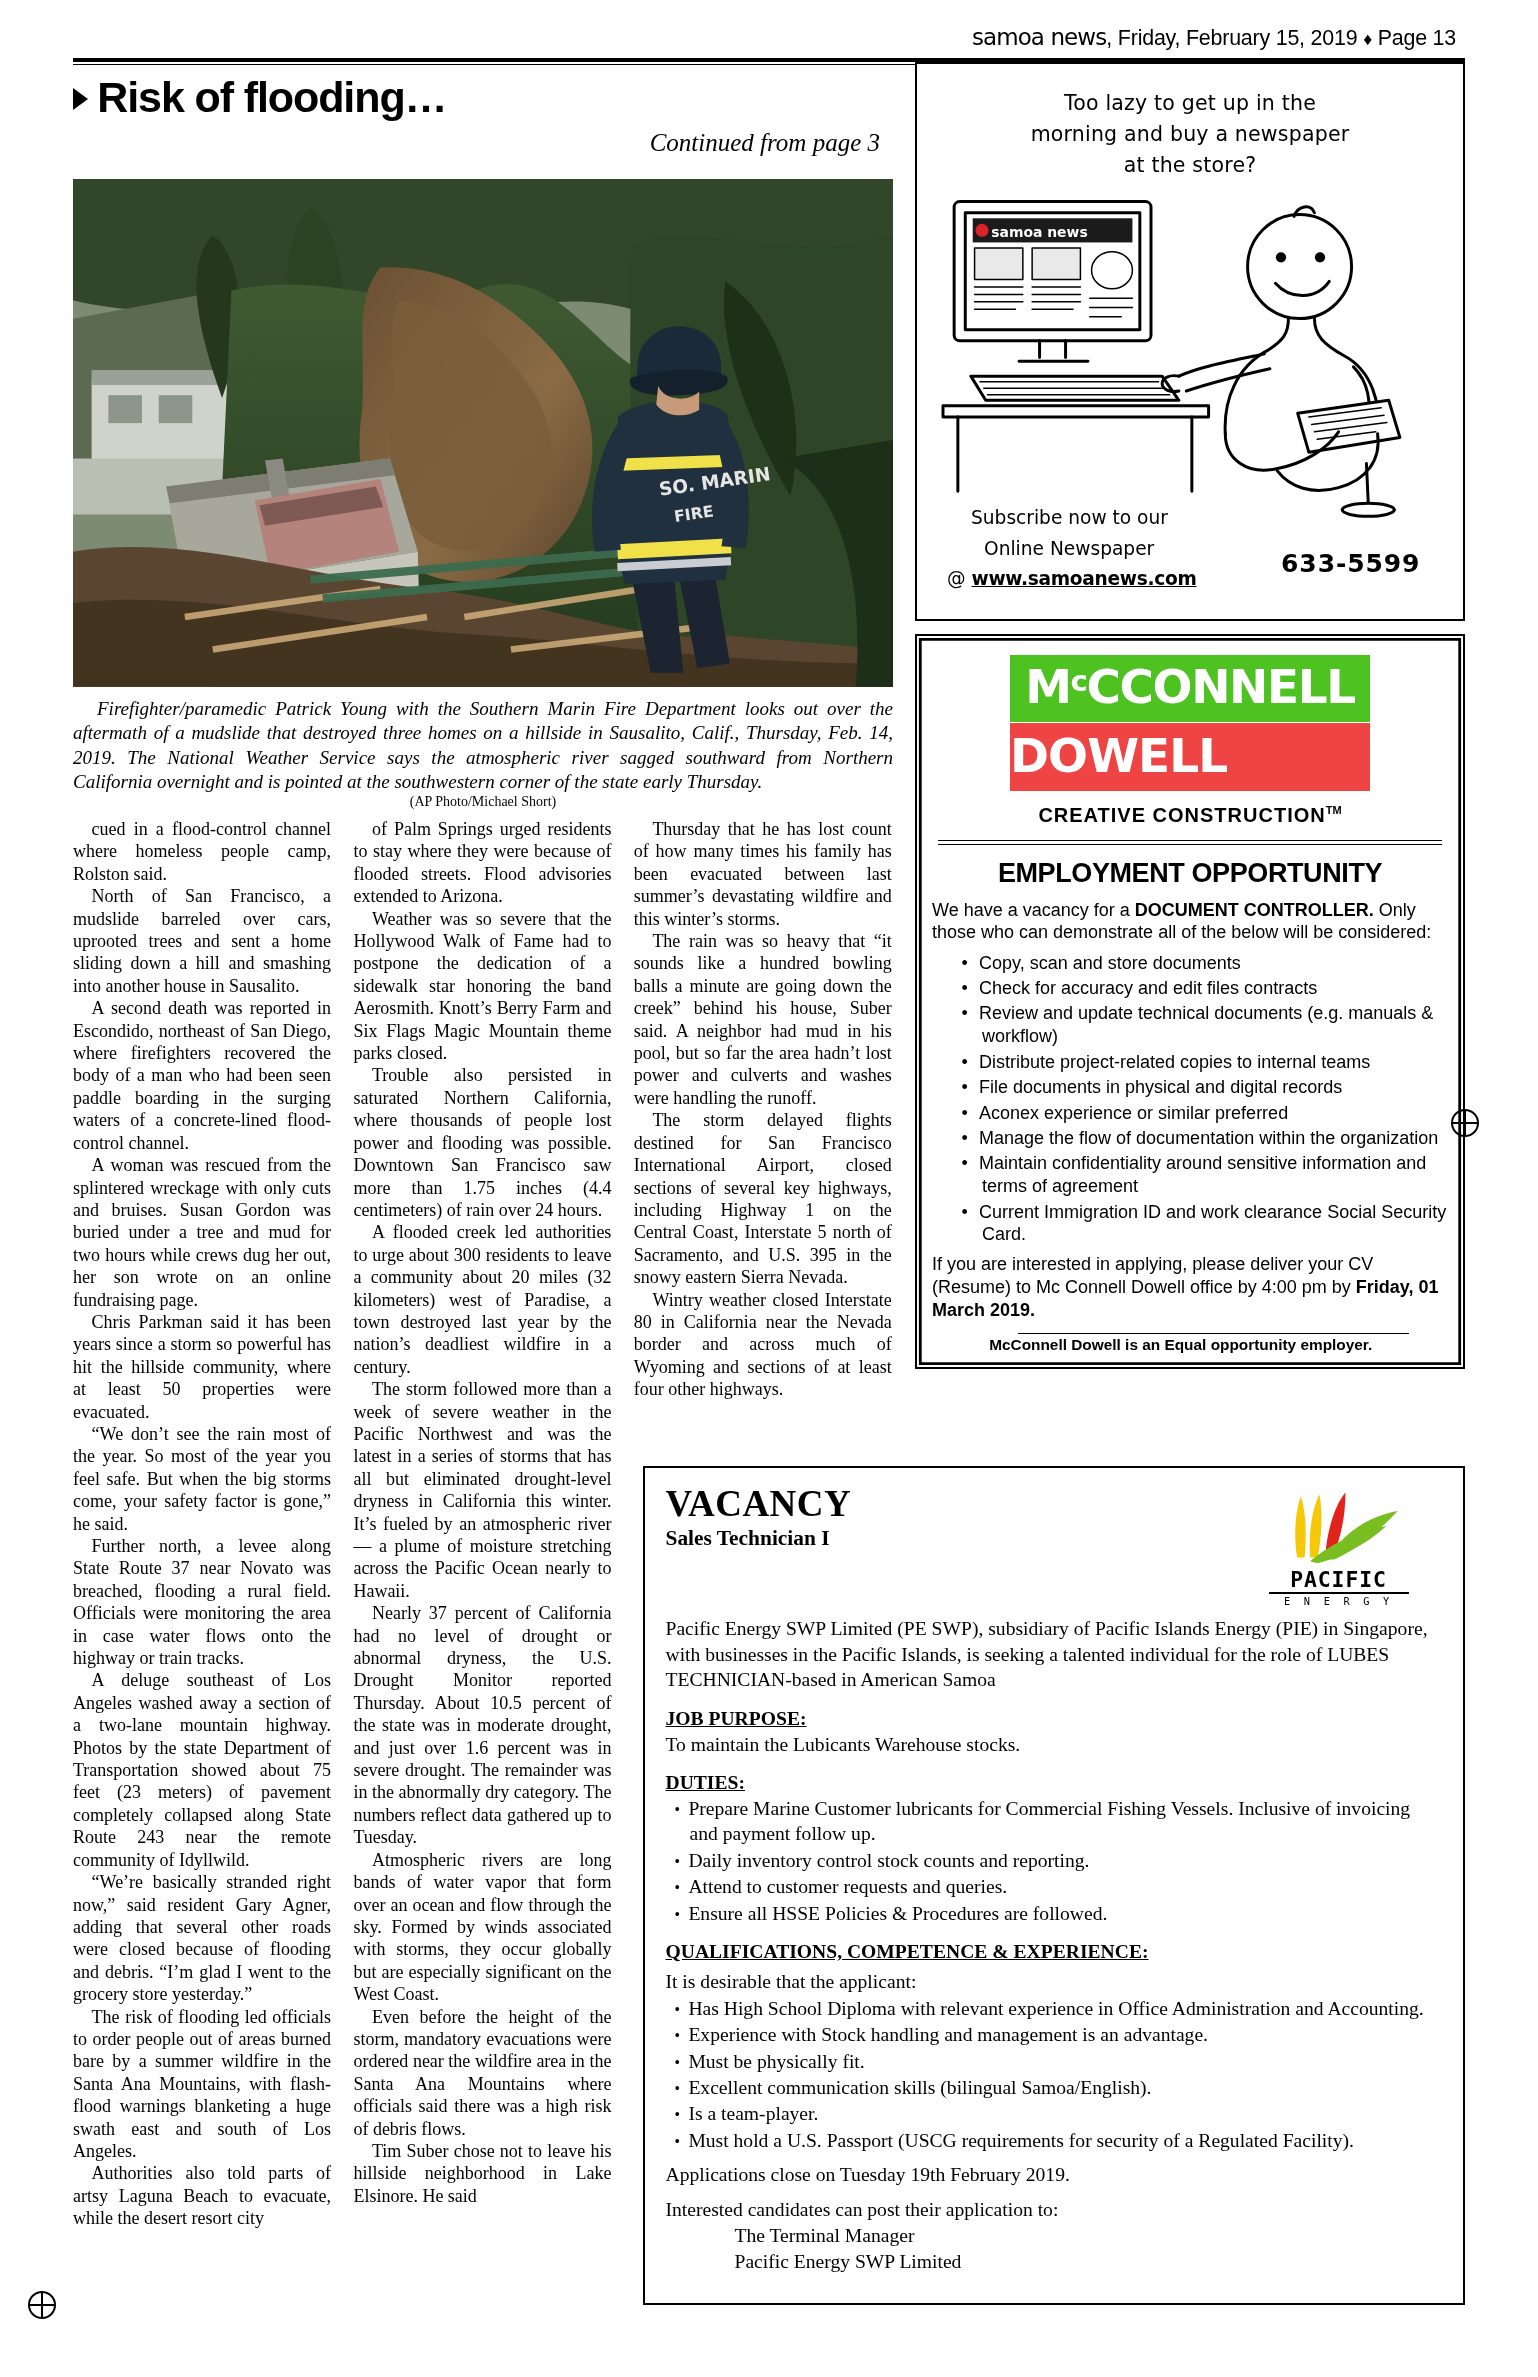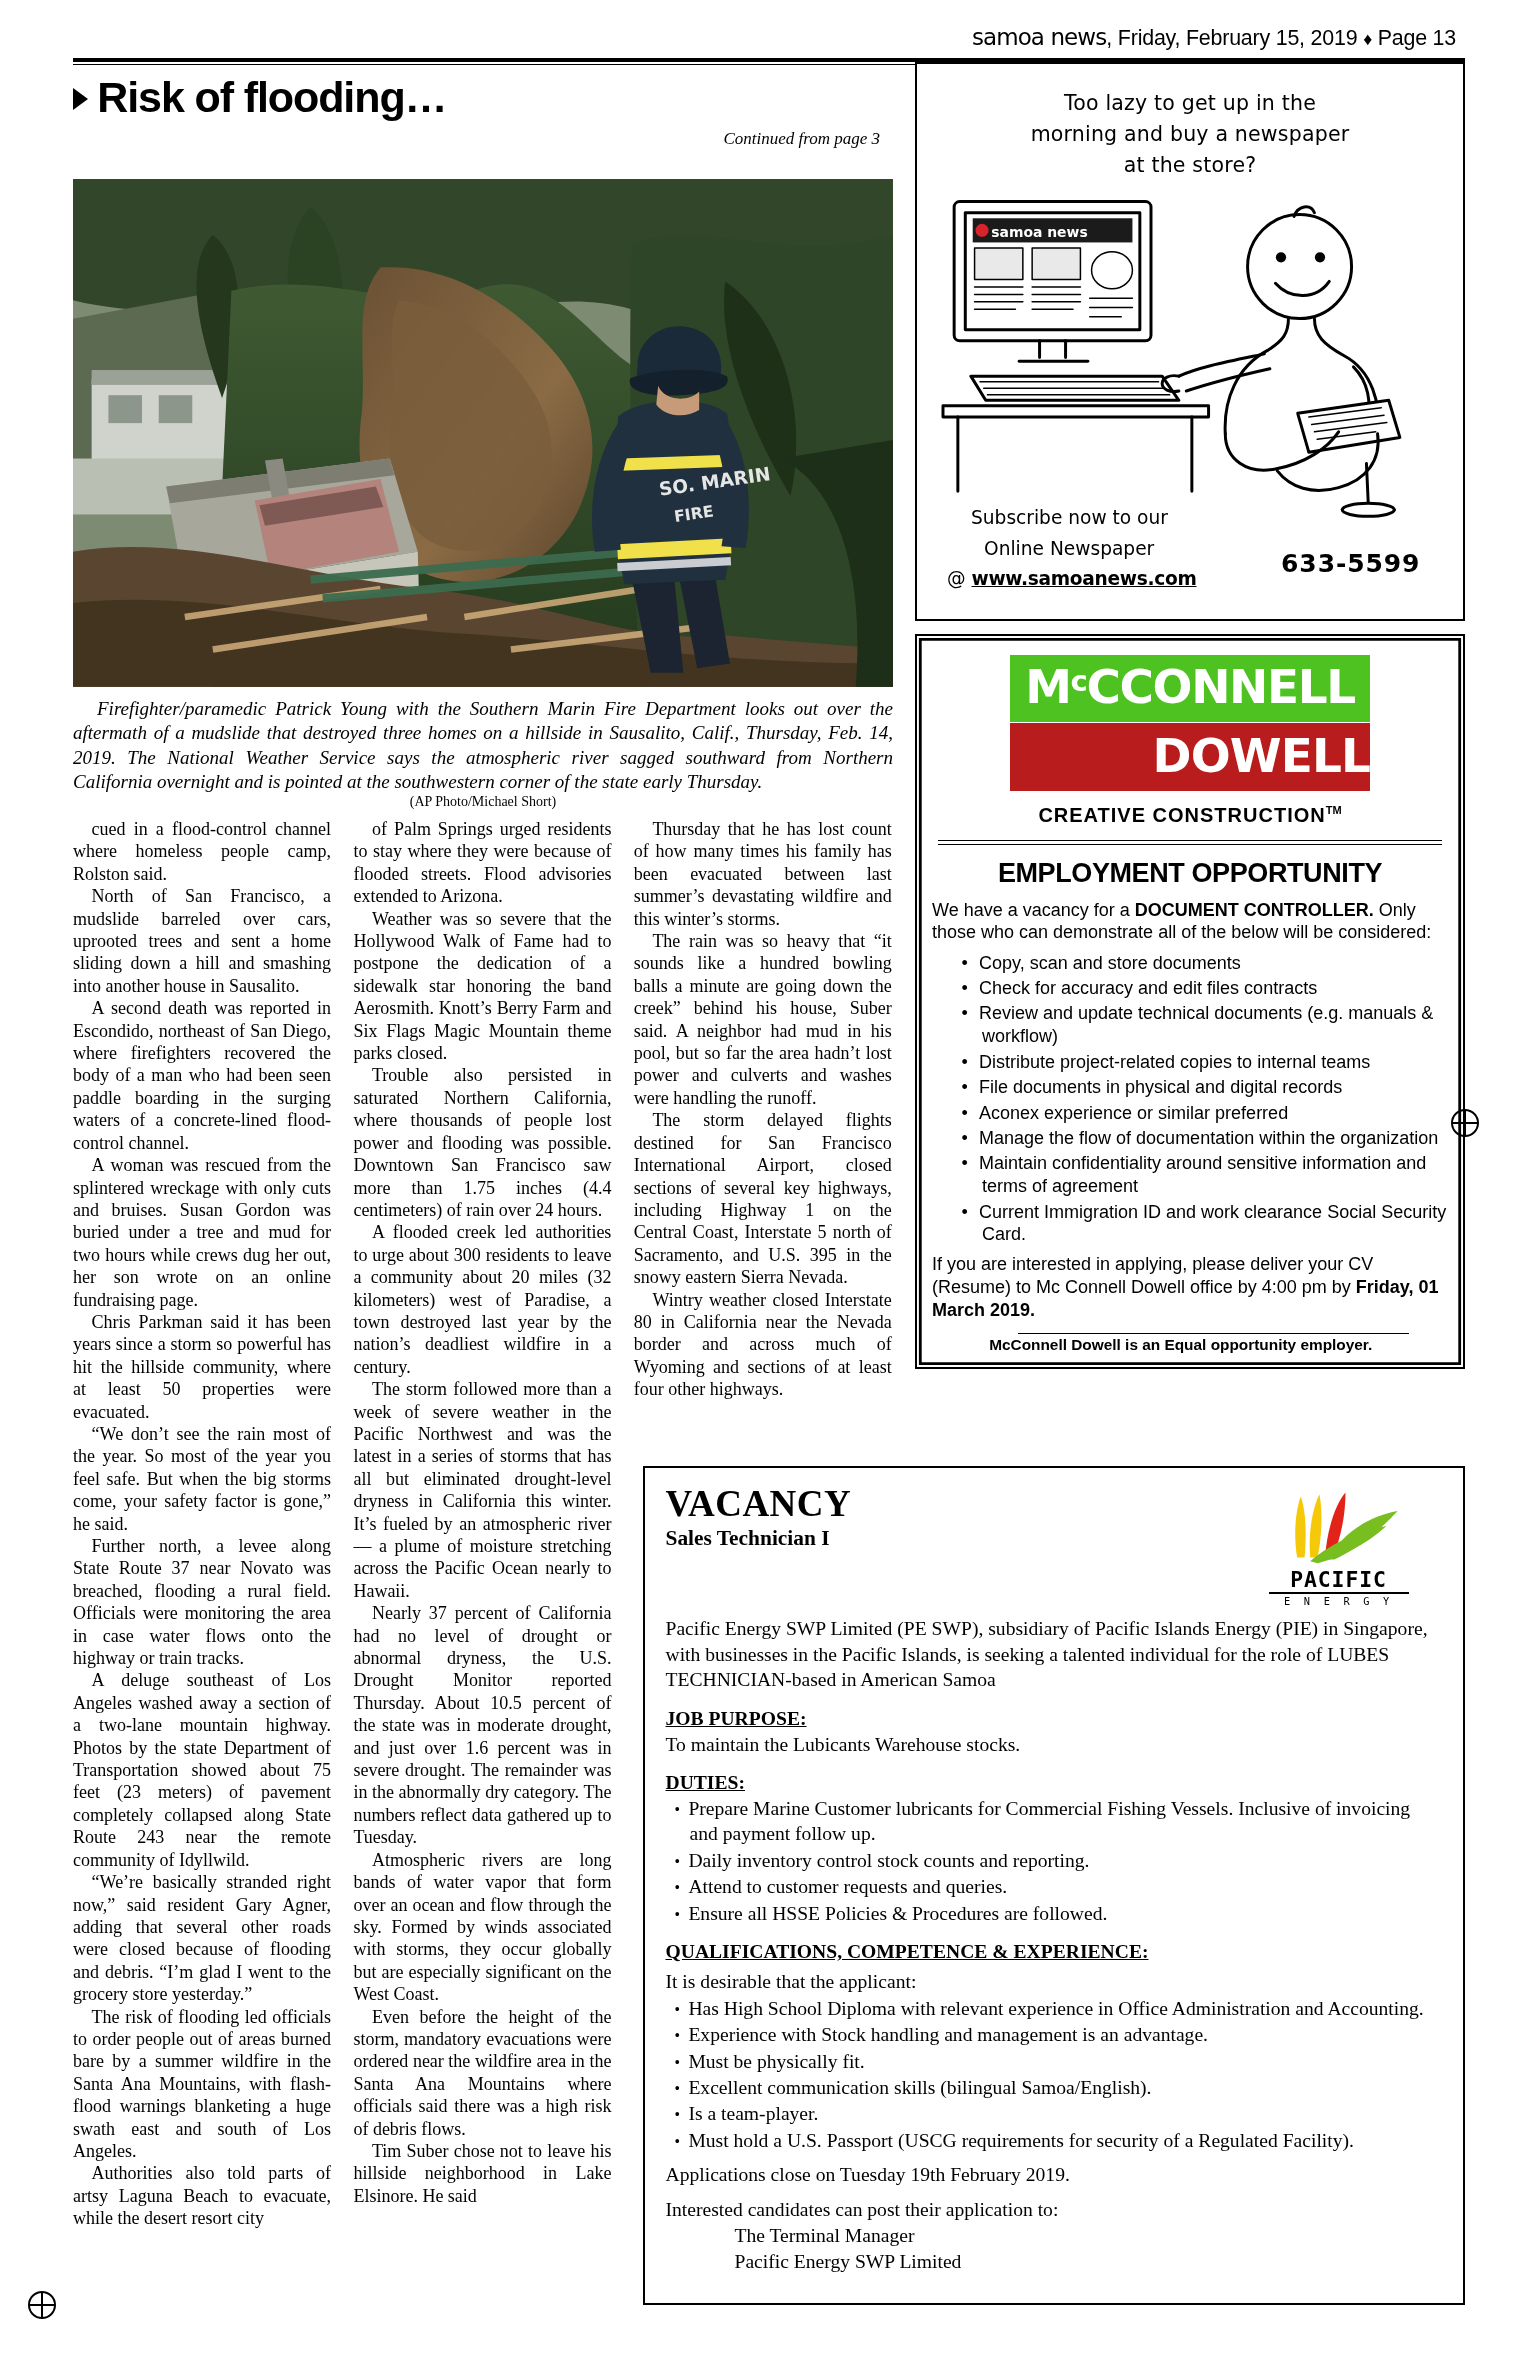--- a/index.html
+++ b/index.html
@@ -54,21 +54,21 @@
     font-family:"Liberation Sans", sans-serif;
     font-weight:bold;
     font-size:43px;
     letter-spacing:-1.1px;
     line-height:1.05;
     margin:0;
   }
   .continued {
     font-family:"Liberation Serif", serif;
     font-style:italic;
-    font-size:17px;
+    font-size:25px;
     text-align:right;
     margin-top:9.3px;
     padding-right:13px;
   }
 
   
   .photo-wrap {
     position:absolute; left:73px; top:179px;
     width:820px; height:508px;
     overflow:hidden;
@@ -160,27 +160,27 @@
     font-family:"DejaVu Sans", sans-serif;
     font-weight:bold;
     font-size:47px;
     letter-spacing:-1.4px;
     text-align:center;
     line-height:1.32;
     padding:1.9px 0 3.7px 0;
   }
   .mcd-green sup { font-size:0.62em; vertical-align:0.42em; }
   .mcd-dark {
-    background:#b91c1c;
+    background:#ef4444;
     color:#fff;
     font-family:"DejaVu Sans", sans-serif;
     font-weight:bold;
     font-size:47px;
     letter-spacing:-0.9px;
-    text-align:right;
+    text-align:left;
     line-height:1.32;
     padding:1.9px 0 3.7px 0;
     margin-top:0.9px;
   }
   .mcd-tag {
     font-family:"Liberation Sans", sans-serif;
     font-weight:bold;
     font-size:20px;
     letter-spacing:1px;
     text-align:center;

